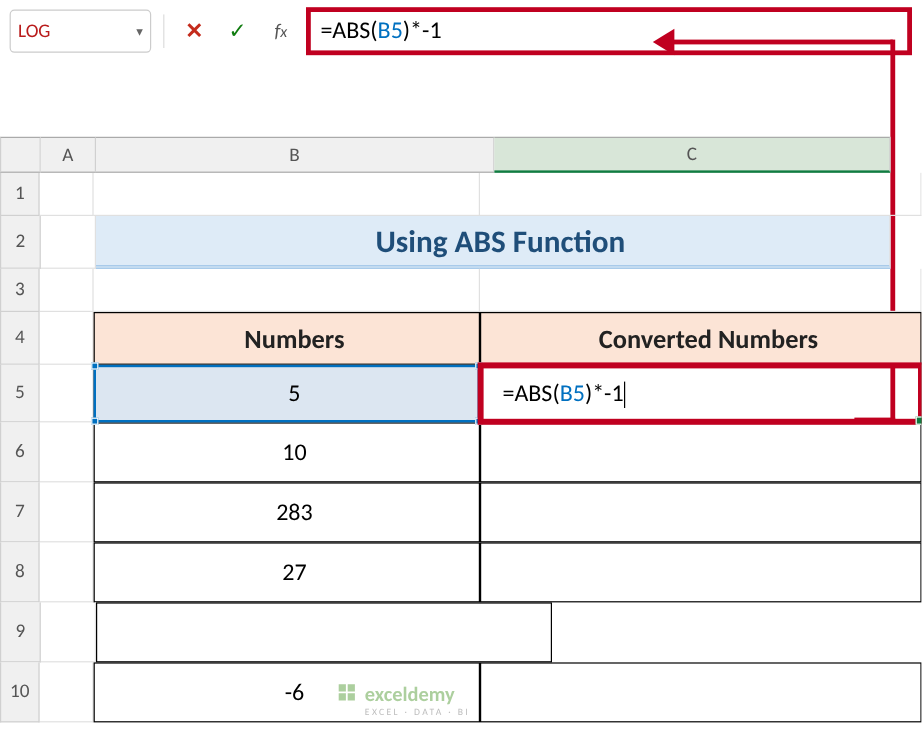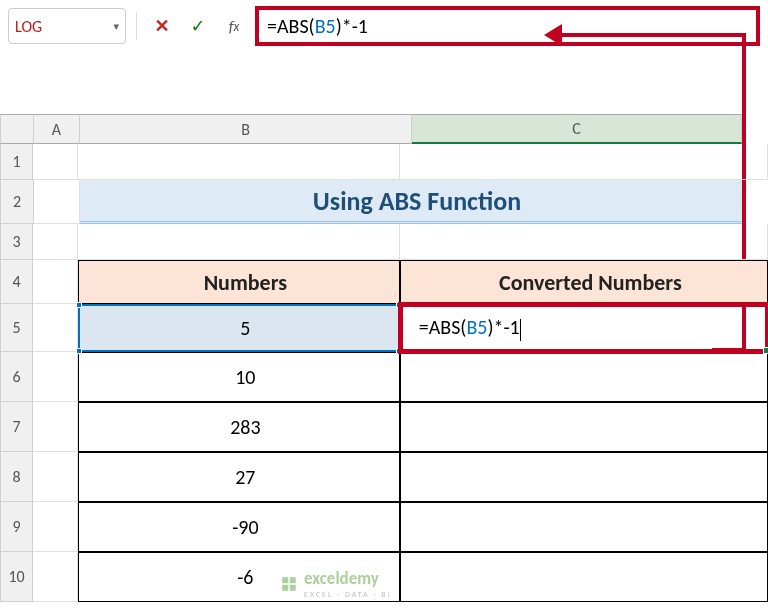--- a/index.html
+++ b/index.html
@@ -60,21 +60,21 @@
     .c5-text .ref { color: #0070c0; }
     .c5-cursor { display: inline-block; width: 1px; height: 22px; background: #000; vertical-align: middle; animation: blink 1s infinite; }
     @keyframes blink { 50% { opacity: 0; } }
     .fill-handle { position: absolute; right: -4px; bottom: -4px; width: 7px; height: 7px; background: #107c41; border: 1px solid #fff; }
     
     .arrow-line1 { position: absolute; top: 33px; left: 554px; width: 190px; height: 4px; background: #c00020; }
     .arrow-head1 { position: absolute; top: 24px; left: 544px; width: 0; height: 0; border-right: 18px solid #c00020; border-top: 11px solid transparent; border-bottom: 11px solid transparent; }
     .arrow-line2 { position: absolute; top: 33px; left: 742px; width: 4px; height: 317px; background: #c00020; }
     .arrow-line3 { position: absolute; top: 348px; left: 712px; width: 34px; height: 4px; background: #c00020; }
     
-    .watermark { position: absolute; left: 280px; top: 568px; display: flex; align-items: center; gap: 6px; opacity: 0.55; }
+    .watermark { position: absolute; left: 280px; top: 568px; display: flex; gap: 6px; opacity: 0.55; }
     .wm-icon { width: 18px; height: 18px; }
     .wm-text { font-size: 17px; font-weight: bold; color: #6aa84f; }
     .wm-sub { font-size: 8px; letter-spacing: 2px; color: #888; text-align: right; }
   </style>
 </head>
 <body>
 
 <div class="formula-bar-area">
   <div class="name-box">
     <span class="name-box-text">LOG</span>
@@ -157,21 +157,20 @@
     </div>
     <div class="grid-row r8">
       <div class="row-h r8">8</div>
       <div class="cell cellA r8"></div>
       <div class="cell cellB r8 data-cell">27</div>
       <div class="cell cellC r8 data-cell-c"></div>
     </div>
     <div class="grid-row r9">
       <div class="row-h r9">9</div>
       <div class="cell cellA r9"></div>
-      <div class="cell cellB r9 data-cell">-90</div>
       <div class="cell cellC r9 data-cell-c"></div>
     </div>
     <div class="grid-row r10">
       <div class="row-h r10">10</div>
       <div class="cell cellA r10"></div>
       <div class="cell cellB r10 data-cell">-6</div>
       <div class="cell cellC r10 data-cell-c"></div>
     </div>
   </div>
 </div>

